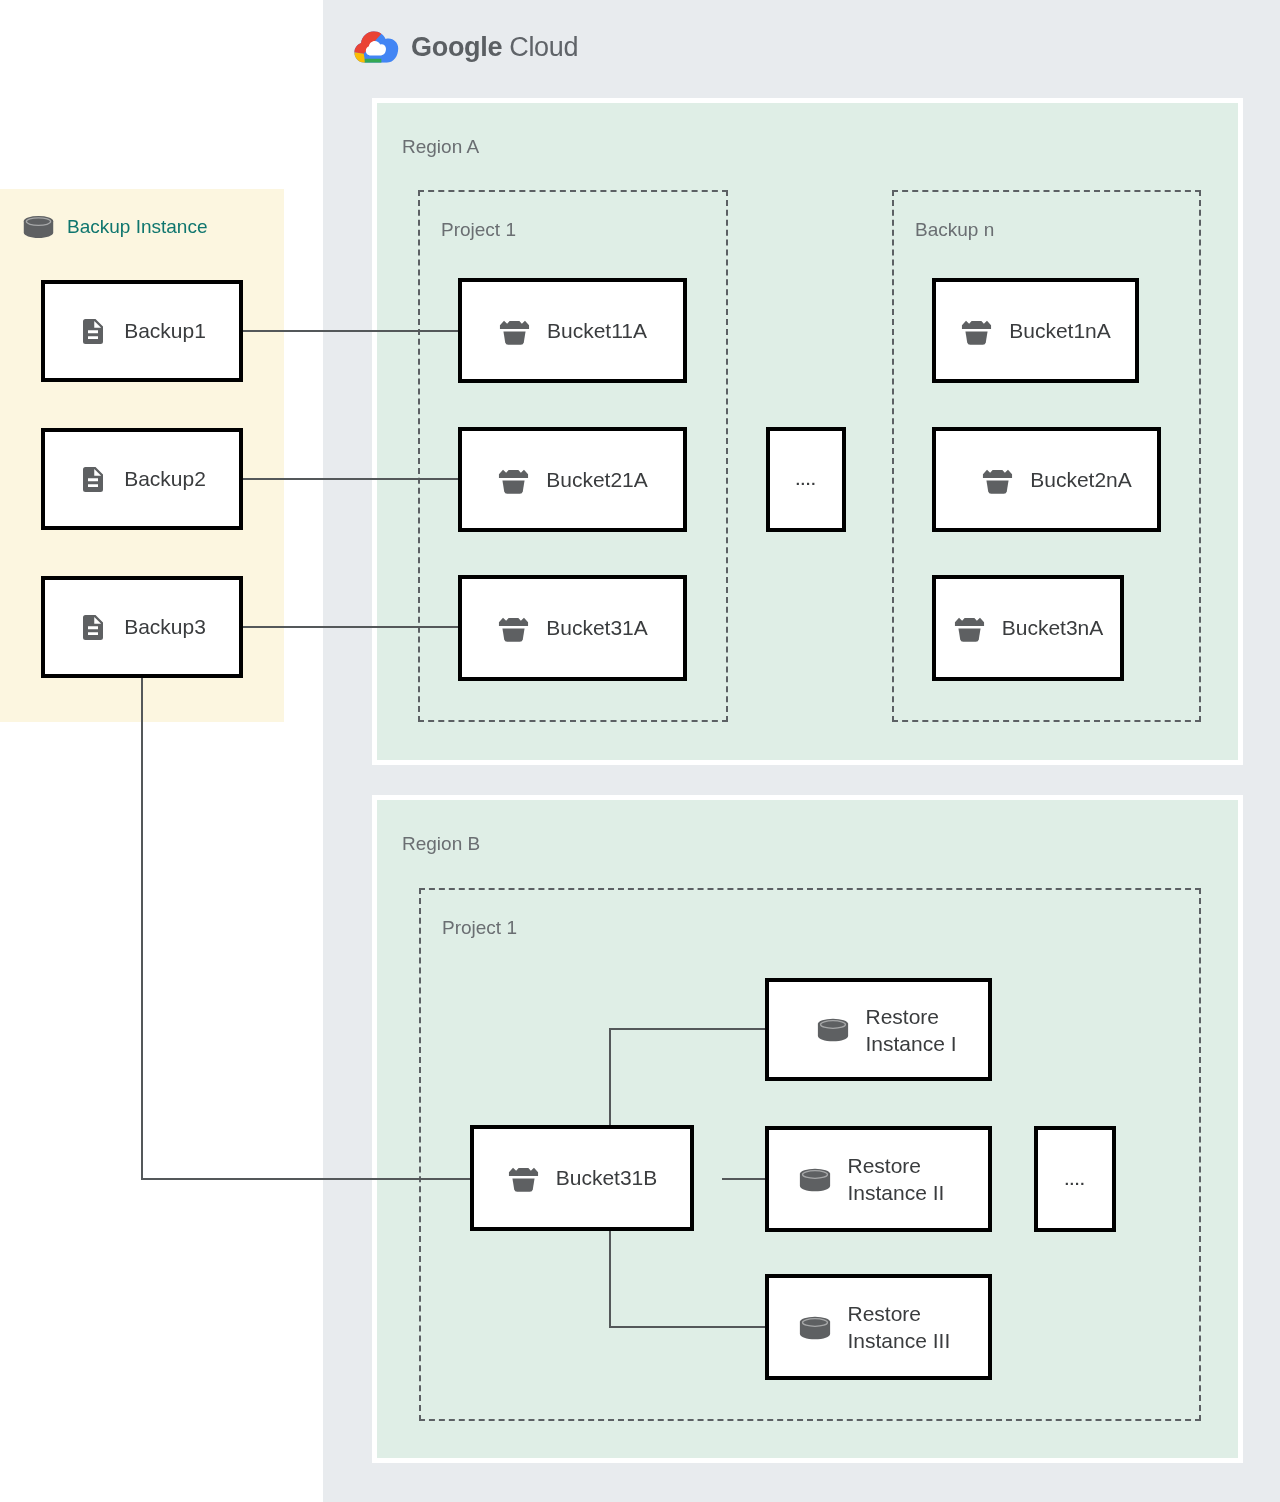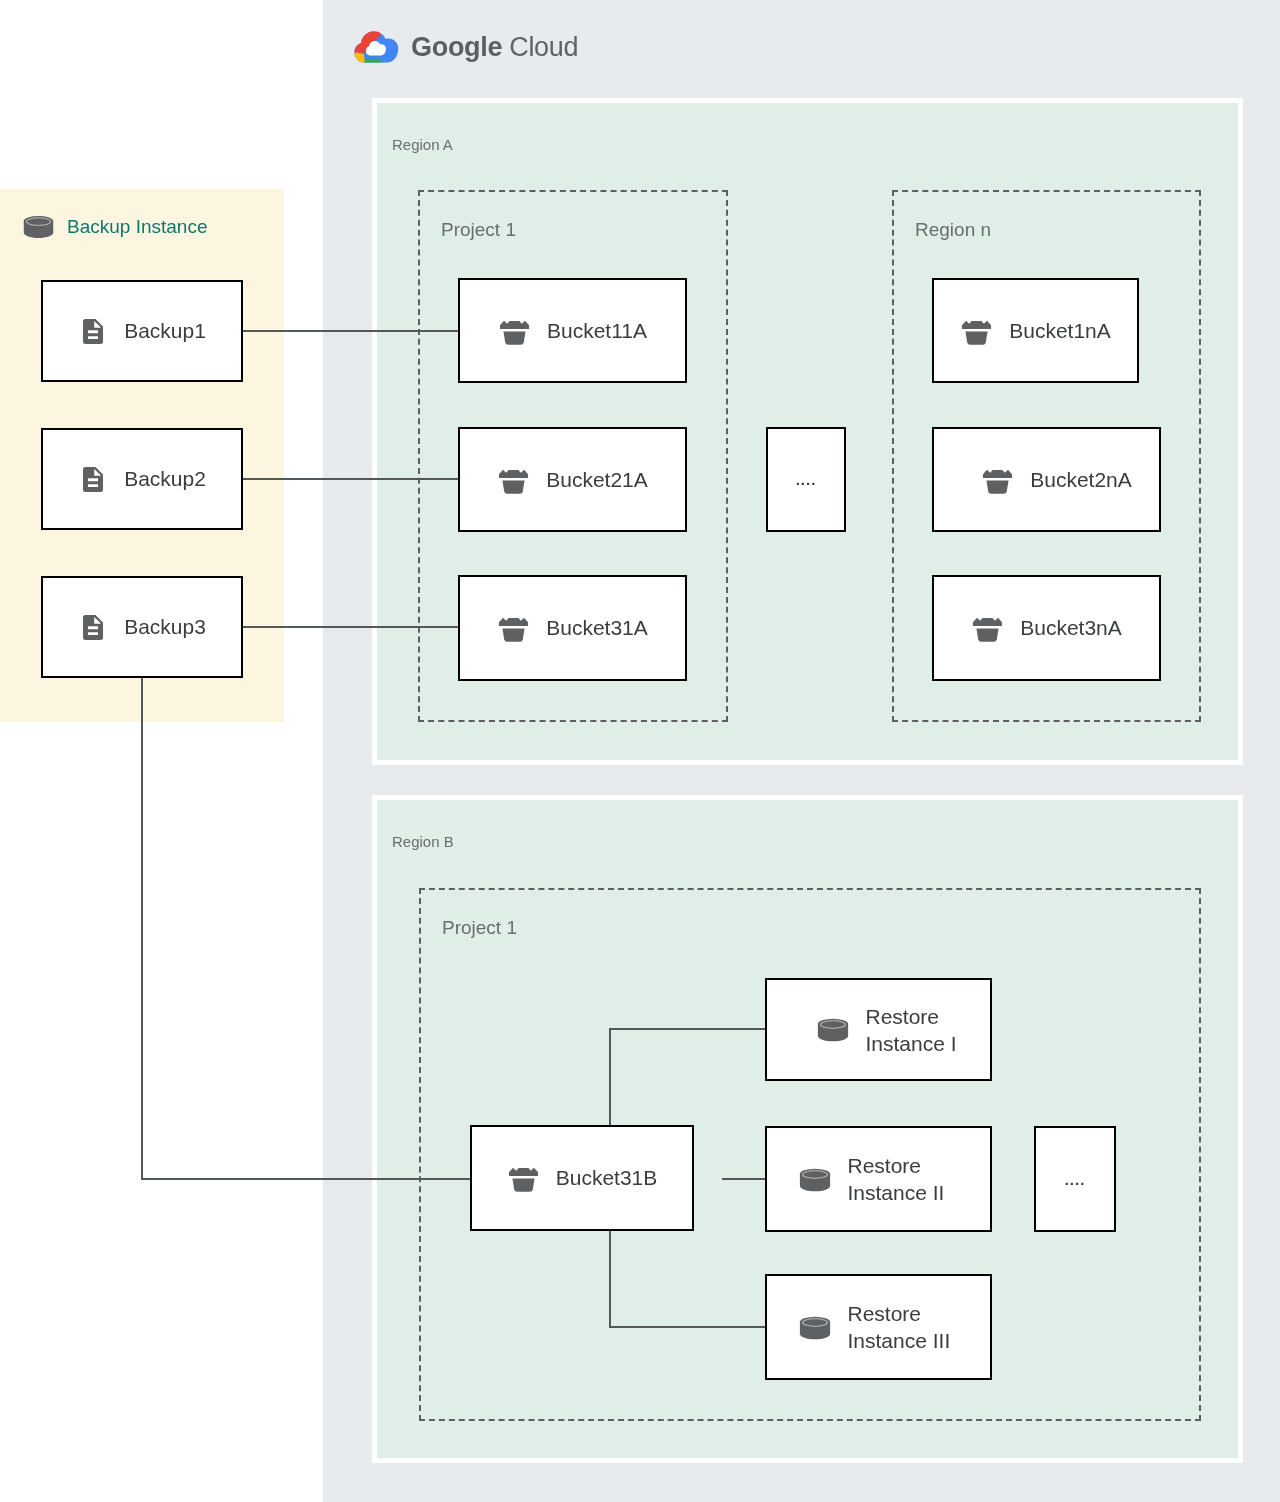--- a/index.html
+++ b/index.html
@@ -13,33 +13,33 @@
   .cloud-panel{left:323px;top:0;width:957px;height:1502px;background:#E8EBEE;}
   .region-panel{
     left:372px;width:871px;background:#DFEEE6;border:5px solid #ffffff;
     box-sizing:border-box;
   }
   .region-a{top:98px;height:667px;}
   .region-b{top:795px;height:668px;}
   .backup-panel{left:0;top:189px;width:284px;height:533px;background:#FCF6E0;}
 
   .region-label{
-    position:absolute;left:15px;top:33px;font-size:15px;color:#6A6E72;
+    position:absolute;left:25px;top:33px;font-size:19px;color:#6A6E72;
   }
   .project-box{
     position:absolute;border:2px dashed #5C6064;box-sizing:border-box;
   }
   .project-label{position:absolute;left:21px;top:27px;font-size:19px;color:#6A6E72;}
 
   
   .line{position:absolute;background:#54585A;z-index:2;}
 
   
   .node{
-    position:absolute;background:#ffffff;border:2px solid #000000;
+    position:absolute;background:#ffffff;border:4px solid #000000;
     box-sizing:border-box;display:flex;align-items:center;justify-content:center;
     gap:16px;z-index:3;
   }
   .node-label{font-size:21px;color:#3A3C3E;white-space:nowrap;}
   .node-label.wrap{white-space:normal;width:112px;line-height:27px;}
   .dots-node{font-size:15px;font-weight:bold;color:#3A3C3E;letter-spacing:1px;}
 
   .icon{flex:0 0 auto;display:block;}
 
   
@@ -93,21 +93,21 @@
     <span class="w1">Google</span><span class="w2">Cloud</span>
   </div>
 </div>
 
 <div class="abs region-panel region-a">
   <div class="region-label">Region A</div>
   <div class="project-box" style="left:41px;top:87px;width:310px;height:532px;">
     <div class="project-label">Project 1</div>
   </div>
   <div class="project-box" style="left:515px;top:87px;width:309px;height:532px;">
-    <div class="project-label">Region n</div>
+    <div class="project-label">Backup n</div>
   </div>
 </div>
 
 <div class="abs region-panel region-b">
   <div class="region-label">Region B</div>
   <div class="project-box" style="left:42px;top:88px;width:782px;height:533px;">
     <div class="project-label">Project 1</div>
   </div>
 </div>
 
@@ -177,21 +177,21 @@
       <use href="#bucket-icon"></use>
     </svg>
   <span class="node-label">Bucket1nA</span>
 </div>
 <div class="node" style="left:932px;top:427px;width:229px;height:105px;padding-left:20px;">
   <svg class="icon" width="33" height="30" viewBox="0 0 34 30">
       <use href="#bucket-icon"></use>
     </svg>
   <span class="node-label">Bucket2nA</span>
 </div>
-<div class="node" style="left:932px;top:575px;width:229px;height:106px;">
+<div class="node" style="left:932px;top:575px;width:192px;height:106px;">
   <svg class="icon" width="33" height="30" viewBox="0 0 34 30">
       <use href="#bucket-icon"></use>
     </svg>
   <span class="node-label">Bucket3nA</span>
 </div>
 
 <div class="node" style="left:470px;top:1125px;width:224px;height:106px;">
   <svg class="icon" width="33" height="30" viewBox="0 0 34 30">
       <use href="#bucket-icon"></use>
     </svg>

